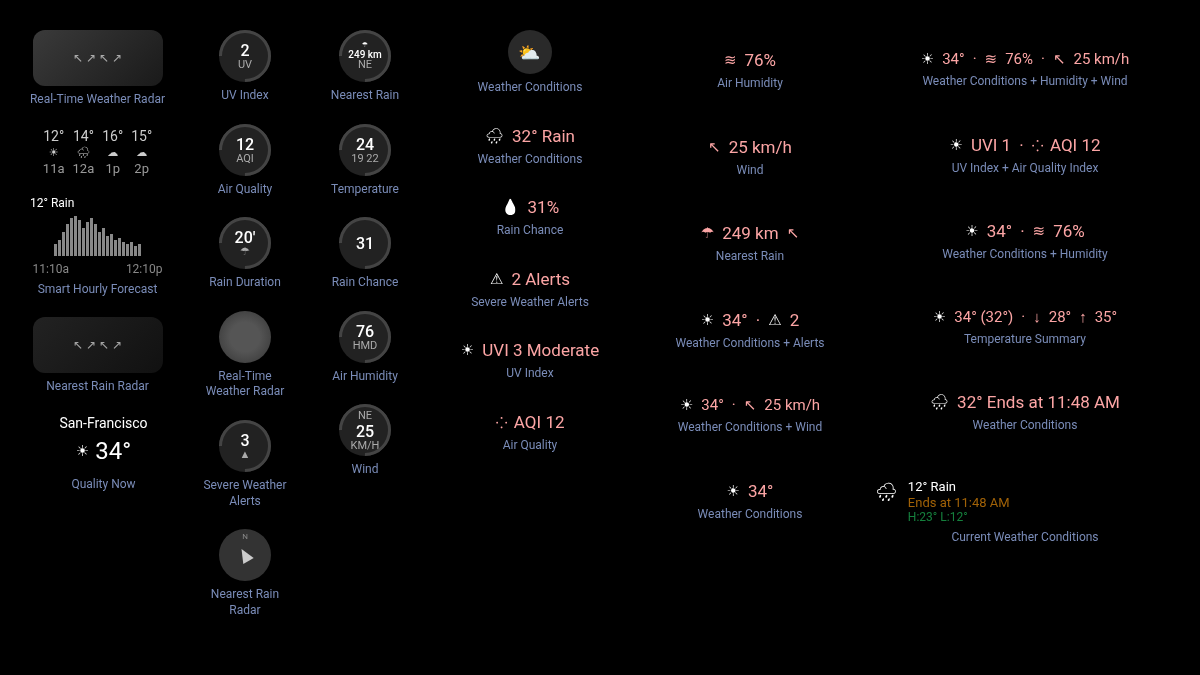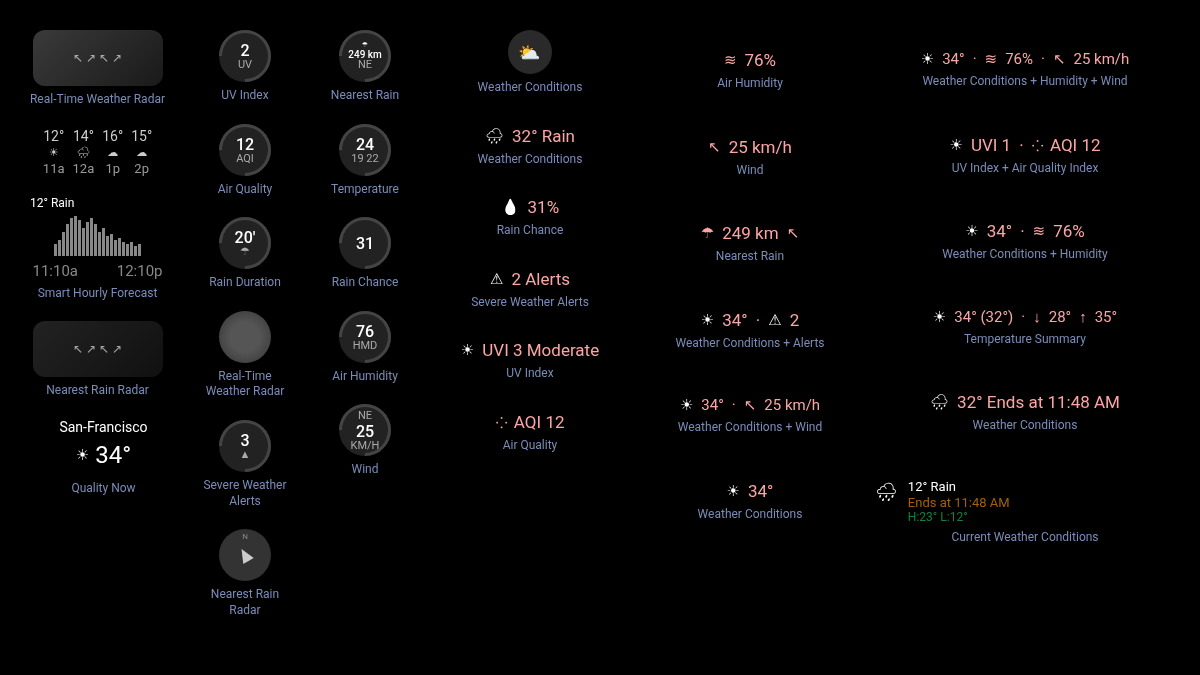--- a/index.html
+++ b/index.html
@@ -20,21 +20,21 @@
 .radar-tile{width:130px;height:56px;border-radius:12px;background:linear-gradient(135deg,#3a3a3a,#1a1a1a);position:relative;overflow:hidden}
 .radar-tile.dark{background:linear-gradient(135deg,#222,#111)}
 .radar-tile::after{content:"↖ ↗ ↖ ↗";position:absolute;inset:0;color:#fff;font-size:12px;display:flex;align-items:center;justify-content:space-around;opacity:.6}
 .radar-circle{width:52px;height:52px;border-radius:50%;background:radial-gradient(#555 40%,#333)}
 .hourly-row{display:flex;gap:8px;font-size:11px}
 .hourly-item{display:flex;flex-direction:column;align-items:center;gap:2px;color:#ccc}
 .hourly-item .t{font-size:14px}
 .hourly-item .tm{font-size:13px;color:#999}
 .bars{width:130px;height:40px;display:flex;align-items:end;gap:1px;justify-content:center}
 .bars span{width:3px;background:#888;display:block}
-.bars-times{display:flex;justify-content:space-between;width:130px;font-size:15px;color:#888}
+.bars-times{display:flex;justify-content:space-between;width:130px;font-size:12px;color:#888}
 .big-line{display:flex;align-items:center;gap:8px;font-size:17px;color:#fca5a5;justify-content:center}
 .big-line.sm{font-size:15px}
 .icon{font-size:15px}
 .sun-icon::before{content:"☀";filter:brightness(2)}
 .rain-icon::before{content:"🌧";filter:grayscale(1) brightness(2)}
 .drop-icon::before{content:"💧";filter:grayscale(1) brightness(2)}
 .wave-icon::before{content:"≋"}
 .arrow-icon::before{content:"↖"}
 .umbrella-icon::before{content:"☂"}
 .warn-icon::before{content:"⚠";filter:grayscale(1) brightness(2)}

